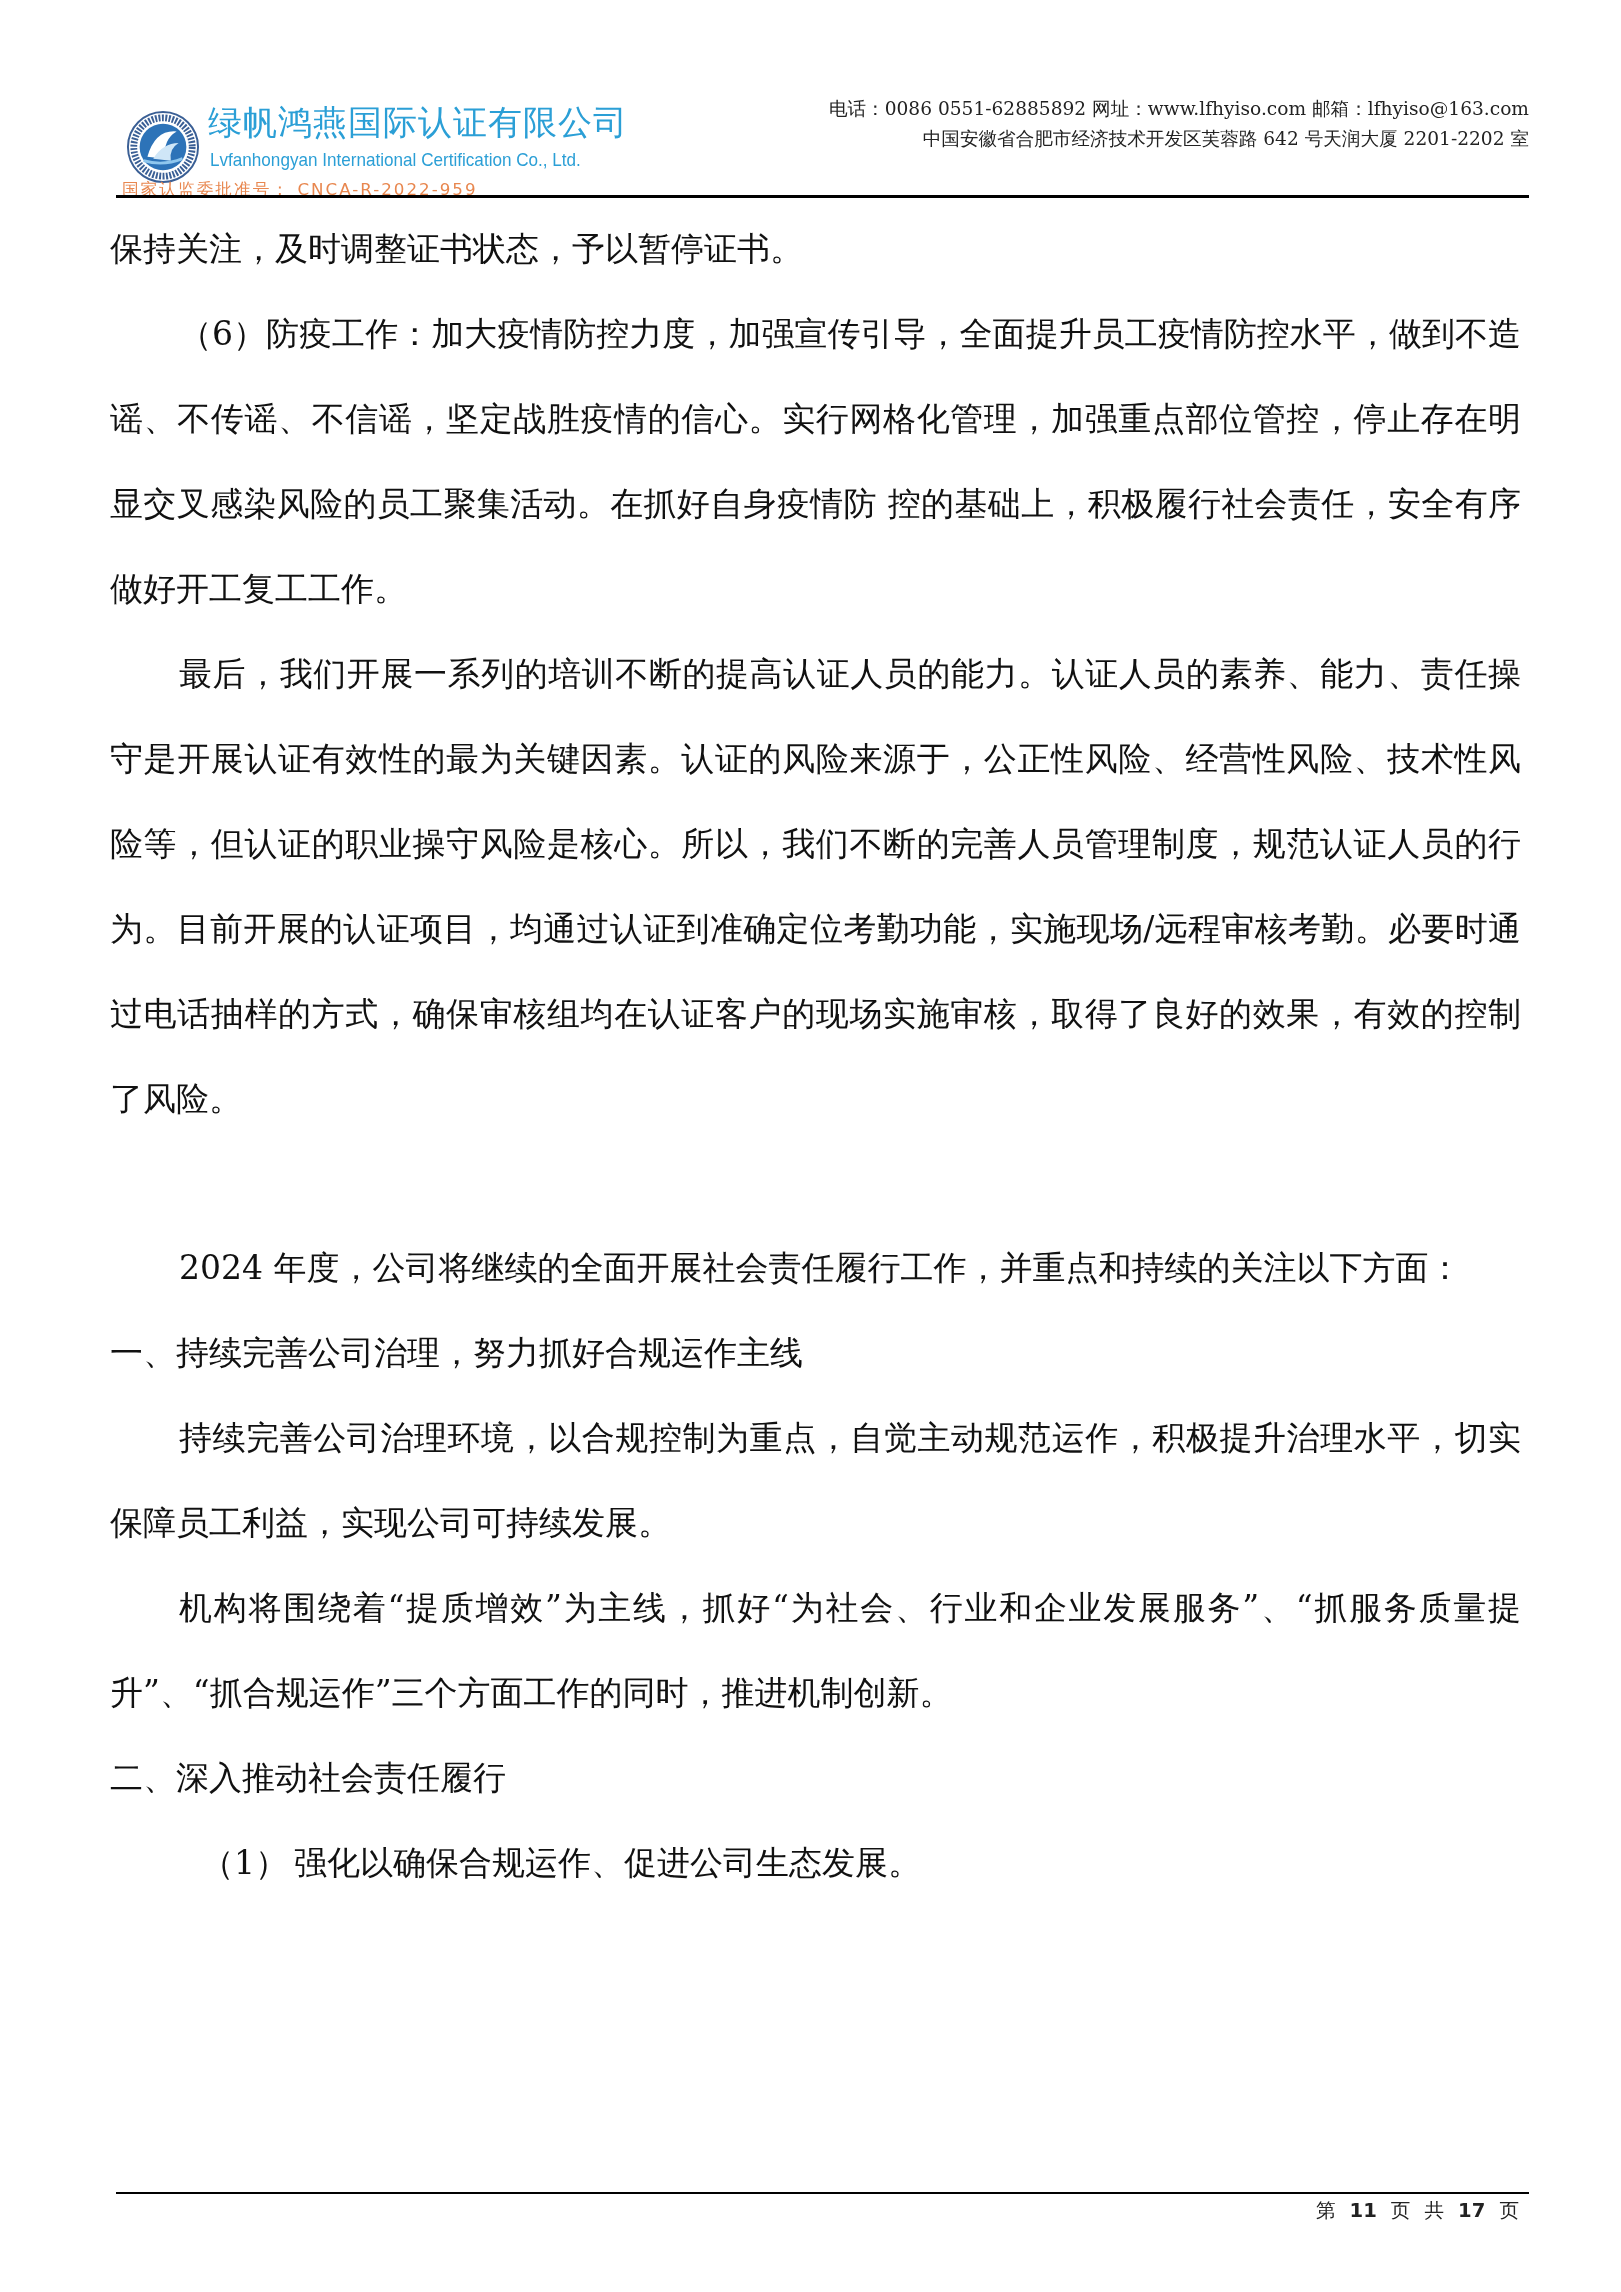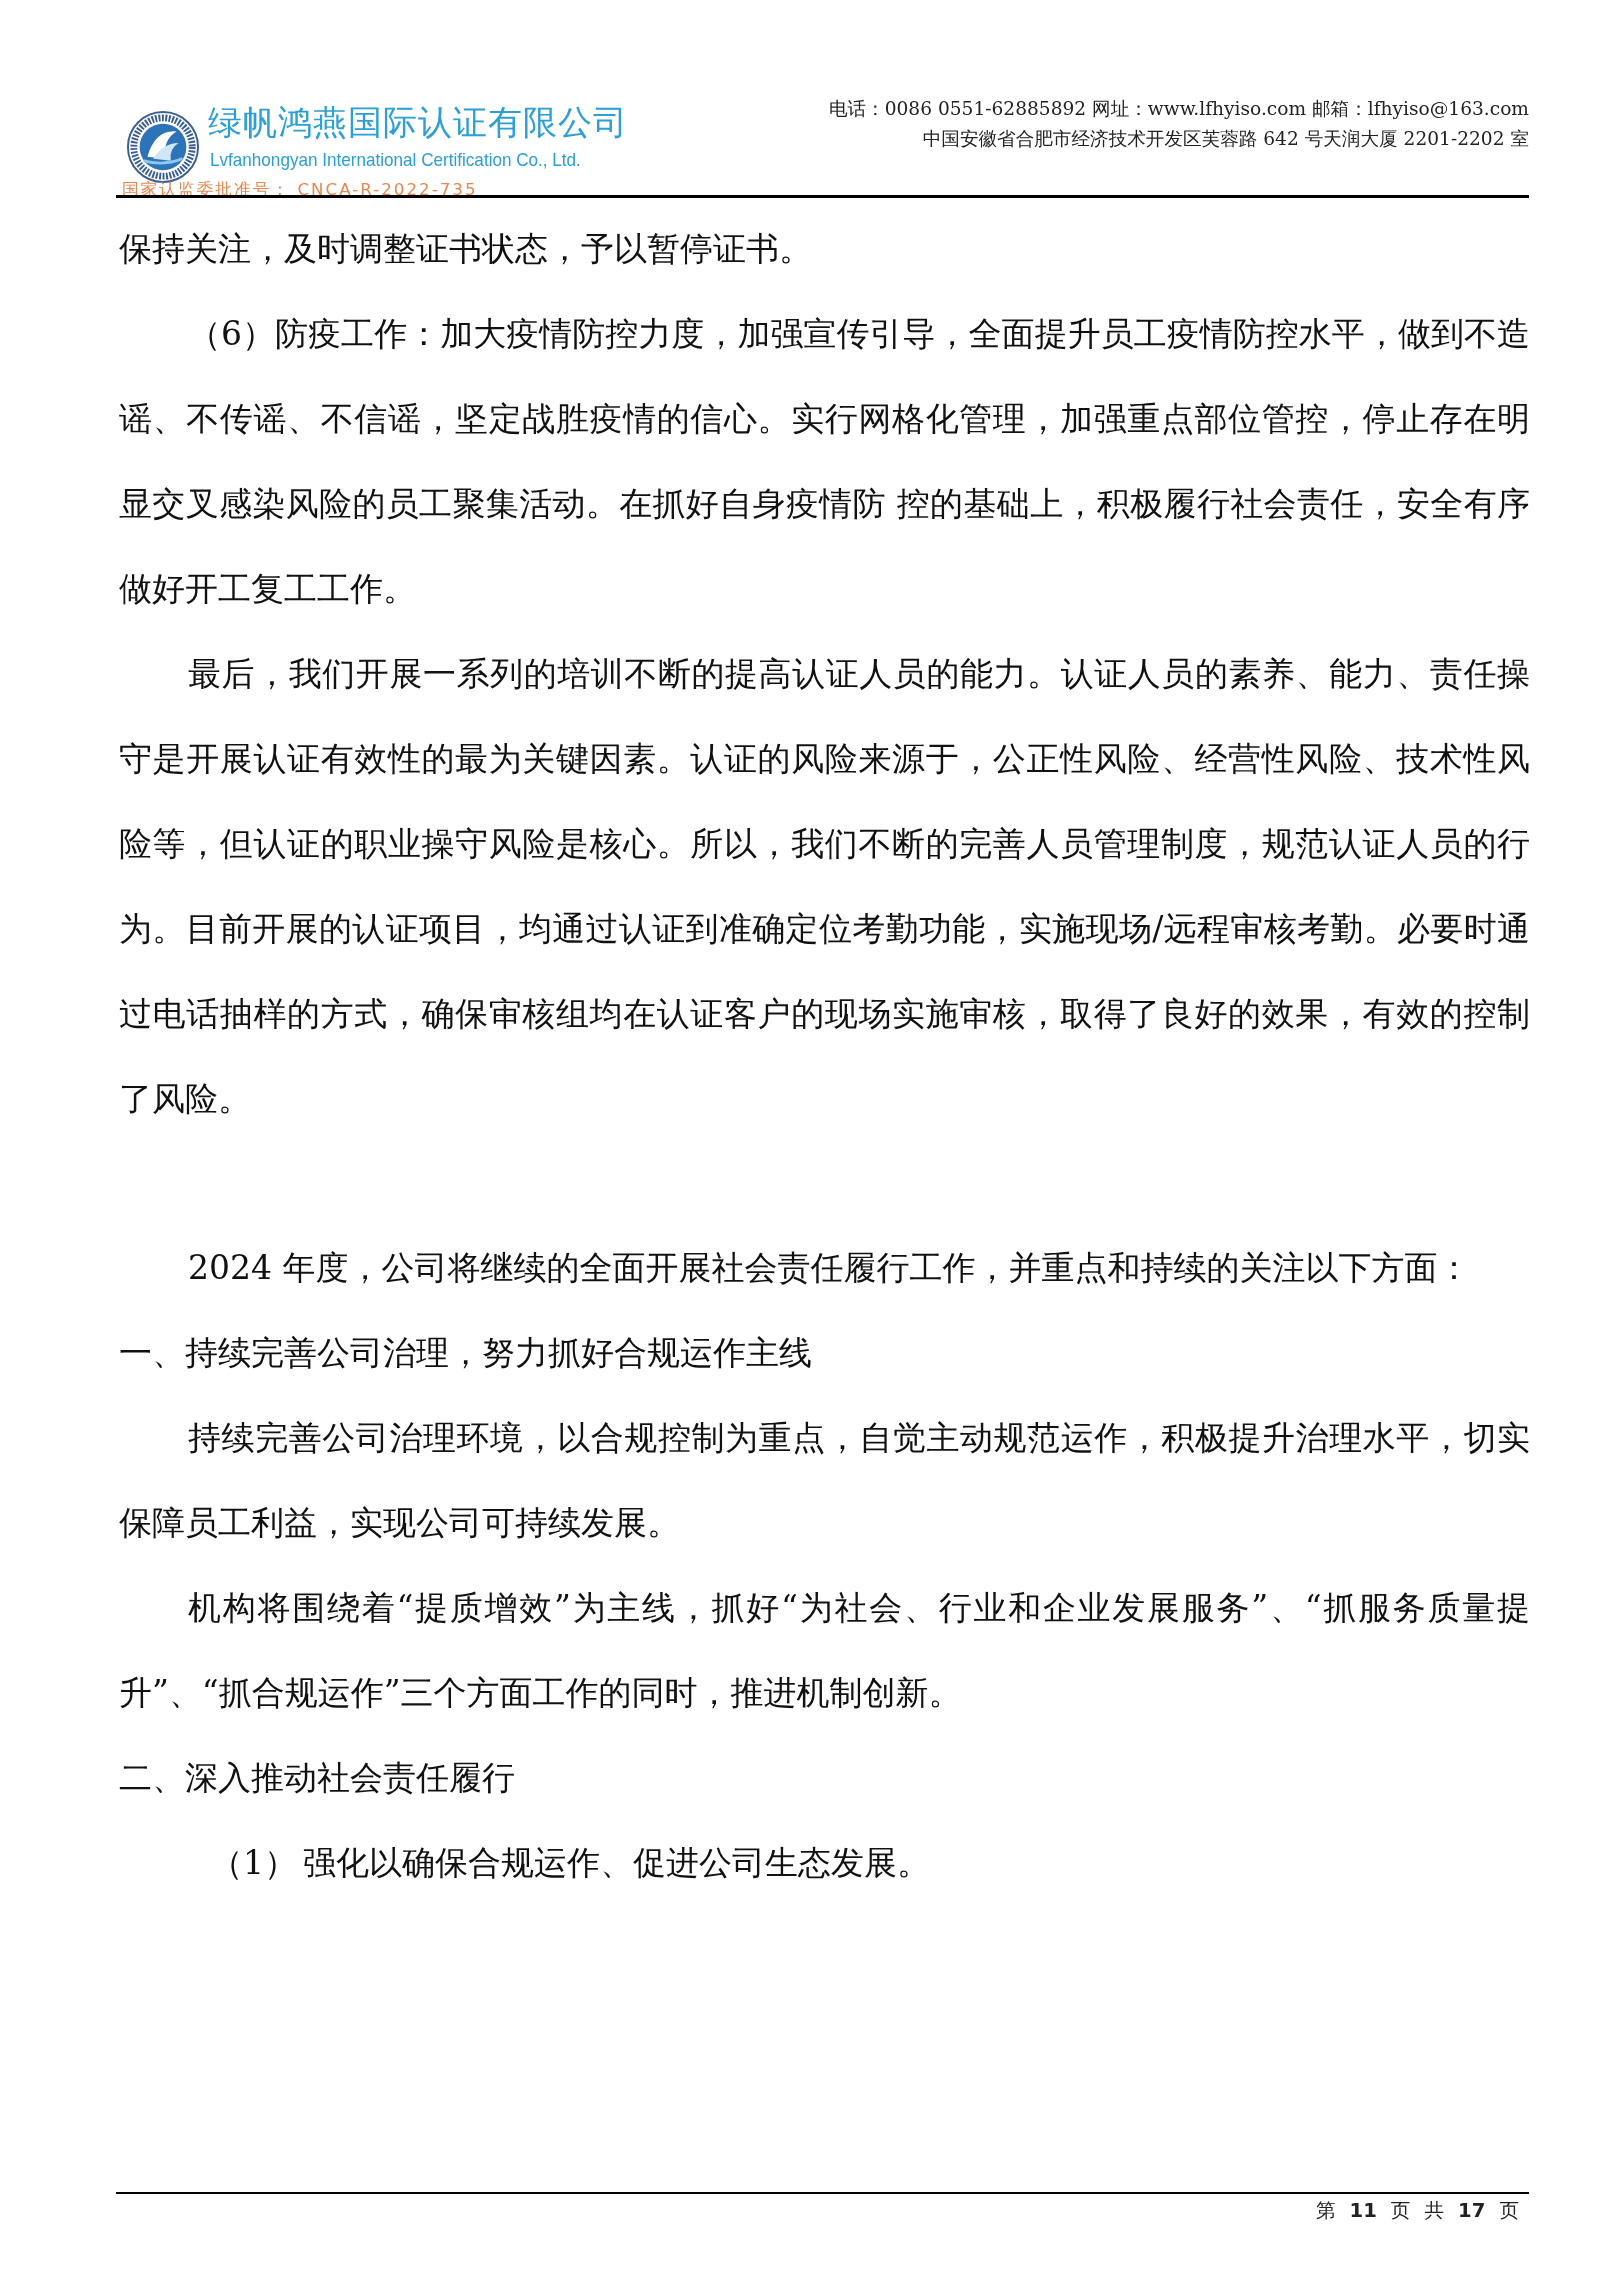--- a/index.html
+++ b/index.html
@@ -82,21 +82,21 @@
   .header-rule {
     position: absolute;
     left: 116px;
     top: 195px;
     width: 1413px;
     height: 2.9px;
     background: #000;
   }
   .content {
     position: absolute;
-    left: 119px;
+    left: 110px;
     top: 206px;
     width: 1411px;
     font-size: 33px;
     line-height: 85px;
   }
   .content p {
     margin: 0;
     text-align: justify;
     text-align-last: left;
   }
@@ -140,21 +140,21 @@
     <svg class="logo-emblem" viewBox="0 0 76 76">
       <circle cx="38" cy="38" r="36" fill="#ffffff" stroke="#3a5f95" stroke-width="2"></circle>
       <circle cx="38" cy="38" r="30" fill="none" stroke="#3a5f95" stroke-width="7" stroke-dasharray="2 1.5"></circle>
       <circle cx="38" cy="38" r="24" fill="#2d73b8"></circle>
       <path d="M22 48 Q30 20 52 22 Q38 30 40 50 Z" fill="#ffffff"></path>
       <path d="M28 50 Q38 34 54 34 Q44 40 46 52 Z" fill="#cfe6f7"></path>
       <path d="M18 52 Q38 58 58 50" stroke="#8fc7ee" stroke-width="3" fill="none"></path>
     </svg>
     <div class="logo-cn">绿帆鸿燕国际认证有限公司</div>
     <div class="logo-en">Lvfanhongyan International Certification Co., Ltd.</div>
-    <div class="logo-approval">国家认监委批准号： CNCA-R-2022-735</div>
+    <div class="logo-approval">国家认监委批准号： CNCA-R-2022-959</div>
   </div>
   <div class="contact">
     <div>电话：0086 0551-62885892 网址：www.lfhyiso.com 邮箱：lfhyiso@163.com</div>
     <div>中国安徽省合肥市经济技术开发区芙蓉路 642 号天润大厦 2201-2202 室</div>
   </div>
 </div>
 <div class="header-rule"></div>
 
 <div class="content">
   <p>保持关注，及时调整证书状态，予以暂停证书。</p>

